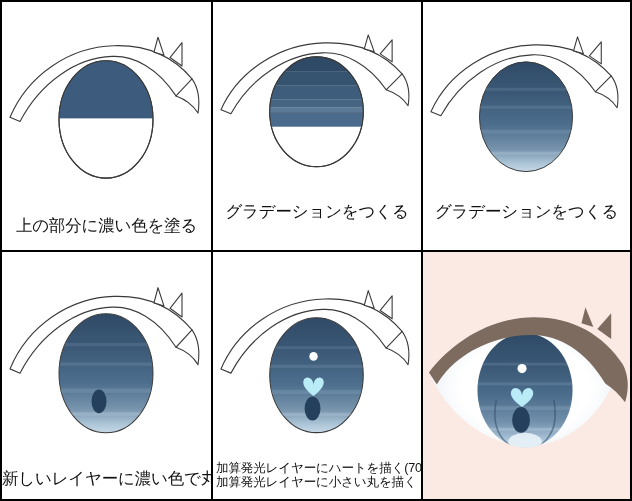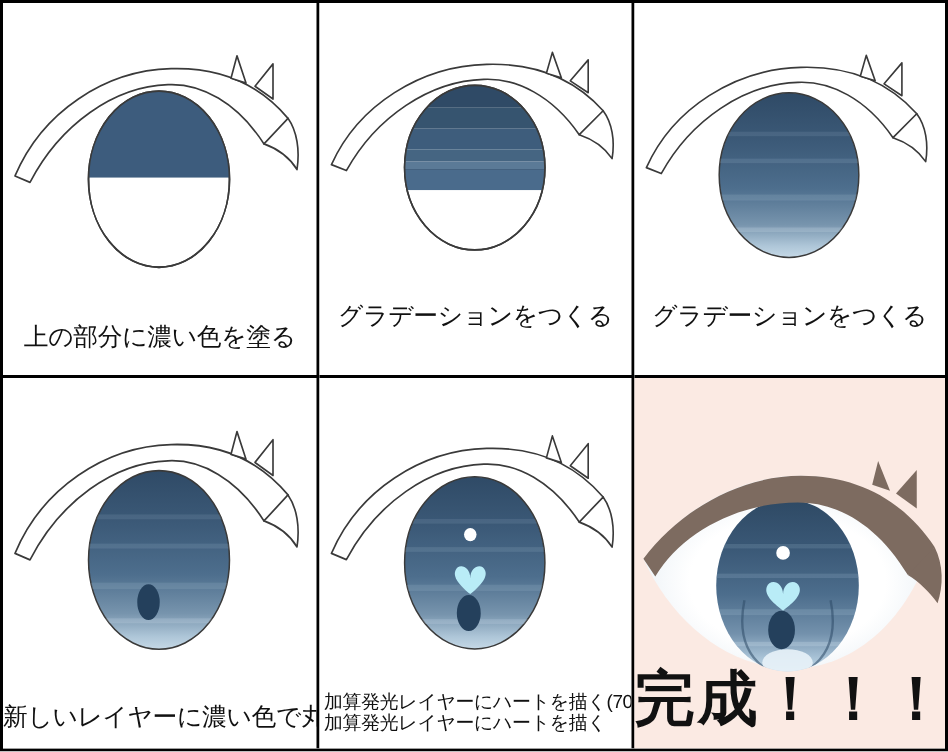--- a/index.html
+++ b/index.html
@@ -194,21 +194,21 @@
           <path d="M8,112 C26,72 68,46 112,45 C146,44 172,56 190,76
                    C186,84 180,90 174,92
                    C156,66 132,54 110,55 C74,56 38,80 18,116 Z" fill="#ffffff" stroke="#3a3a3a" stroke-width="1.1" stroke-linejoin="round"></path>
           <path d="M190,76 C196,84 198,96 196,108 C192,102 186,96 174,92 Z" fill="#ffffff" stroke="#3a3a3a" stroke-width="1.1" stroke-linejoin="round"></path>
           <path d="M152,51 L156,37 L162,54 Z" fill="#ffffff" stroke="#3a3a3a" stroke-width="1.1" stroke-linejoin="round"></path>
           <path d="M168,56 L180,42 L180,64 Z" fill="#ffffff" stroke="#3a3a3a" stroke-width="1.1" stroke-linejoin="round"></path>
         </svg>
       </div>
       <div class="cap c5">
         <span class="l1">加算発光レイヤーにハートを描く(70%)</span>
-        <span class="l2">加算発光レイヤーにハートを描く</span>
+        <span class="l2">加算発光レイヤーに小さい丸を描く</span>
       </div>
     </div>
 
     <div class="panel skin">
       <div class="art" style="flex:1 1 auto;">
         <svg viewBox="0 0 209 250" preserveAspectRatio="none">
           <defs>
             <clipPath id="irisClip6">
               <ellipse cx="103" cy="140" rx="48" ry="58"></ellipse>
             </clipPath>
@@ -257,19 +257,16 @@
           <path d="M6,122 C30,90 70,66 112,66 C152,66 182,84 202,114
                    C196,124 190,130 184,133
                    C164,100 138,84 110,84 C70,84 32,104 14,134 Z" fill="#7d6b60"></path>
 
           <path d="M202,114 C208,126 208,140 204,152 C198,144 192,138 184,133 Z" fill="#7d6b60"></path>
 
           <path d="M160,72 L164,56 L172,76 Z" fill="#7d6b60"></path>
           <path d="M176,78 L190,62 L190,88 Z" fill="#7d6b60"></path>
         </svg>
       </div>
-      <div class="capwrap6">
-        <div class="cap c6">完成！！！</div>
-      </div>
     </div>
 
   </div>
 </div>
 
 </body></html>

